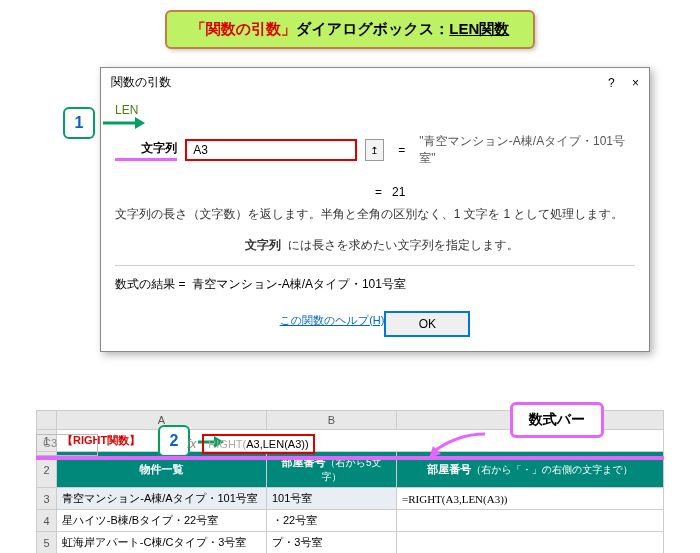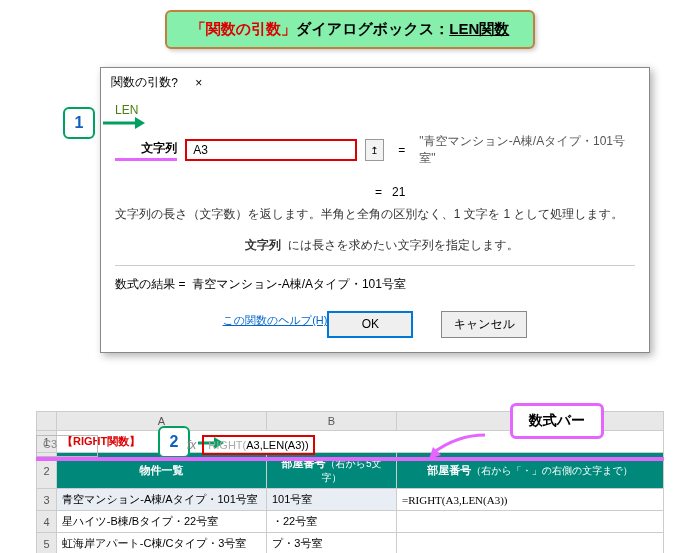--- a/index.html
+++ b/index.html
@@ -1,23 +1,23 @@
 <!DOCTYPE html>
 <html><head>
 <meta charset="utf-8">
 <style>
 *{box-sizing:border-box;margin:0;padding:0;}
 body{font-family:Meiryo,"MS PGothic",sans-serif;font-size:12px;background:#fff;width:700px;}
 
-.title-box{margin:10px auto 18px;width:fit-content;padding:8px 24px;border:2px solid #c08040;border-radius:6px;background:#86efac;font-size:15px;font-weight:bold;box-shadow:2px 2px 4px rgba(0,0,0,0.2);}
+.title-box{margin:10px auto 18px;width:fit-content;padding:8px 24px;border:2px solid #c08040;border-radius:6px;background:#bef264;font-size:15px;font-weight:bold;box-shadow:2px 2px 4px rgba(0,0,0,0.2);}
 .title-box .red{color:#d00;}
 
 .dialog-wrap{position:relative;margin-left:100px;width:550px;}
 .dialog{border:1px solid #888;background:#fff;box-shadow:3px 3px 8px rgba(0,0,0,0.3);}
-.dialog-title{padding:6px 10px;font-size:12px;display:flex;align-items:center;border-bottom:none;}
+.dialog-title{padding:6px 10px;font-size:12px;display:flex;justify-content:space-between;align-items:center;border-bottom:none;}
 .dialog-title .qx{font-family:sans-serif;}
 .dialog-body{padding:6px 14px 14px;}
 .func-name{color:#4d7c0f;font-size:12px;margin-bottom:16px;}
 .arg-row{display:flex;align-items:center;gap:8px;margin-bottom:4px;}
 .arg-label{width:64px;text-align:right;font-weight:bold;border-bottom:3px solid #e565ff;padding-bottom:1px;}
 .arg-input{border:2px solid #d00;width:176px;height:22px;padding:2px 6px;font-size:12px;display:flex;align-items:center;background:#fff;}
 .picker-btn{width:20px;height:22px;border:1px solid #999;background:#f3f3f3;display:flex;align-items:center;justify-content:center;font-size:10px;}
 .eq{margin:0 6px;}
 .preview{color:#555;}
 .result-row{display:flex;gap:10px;margin:18px 0 6px;padding-left:260px;}
@@ -111,21 +111,20 @@
         <b>文字列</b>&nbsp;&nbsp;<span>には長さを求めたい文字列を指定します。</span>
       </div>
       <div class="hr"></div>
       <div class="result-final">
         <span>数式の結果 =</span>&nbsp;&nbsp;<span>青空マンション-A棟/Aタイプ・101号室</span>
       </div>
       <div style="display:flex;justify-content:center;align-items:center;">
         <a class="help-link">この関数のヘルプ(H)</a>
         <div class="btn-row">
           <div class="btn ok">OK</div>
-          <div class="btn">キャンセル</div>
         </div>
       </div>
     </div>
   </div>
 </div>
 
 <div class="bottom">
   <div class="formula-bar-wrap">
     <div class="badge badge2">
         <span>2</span>

